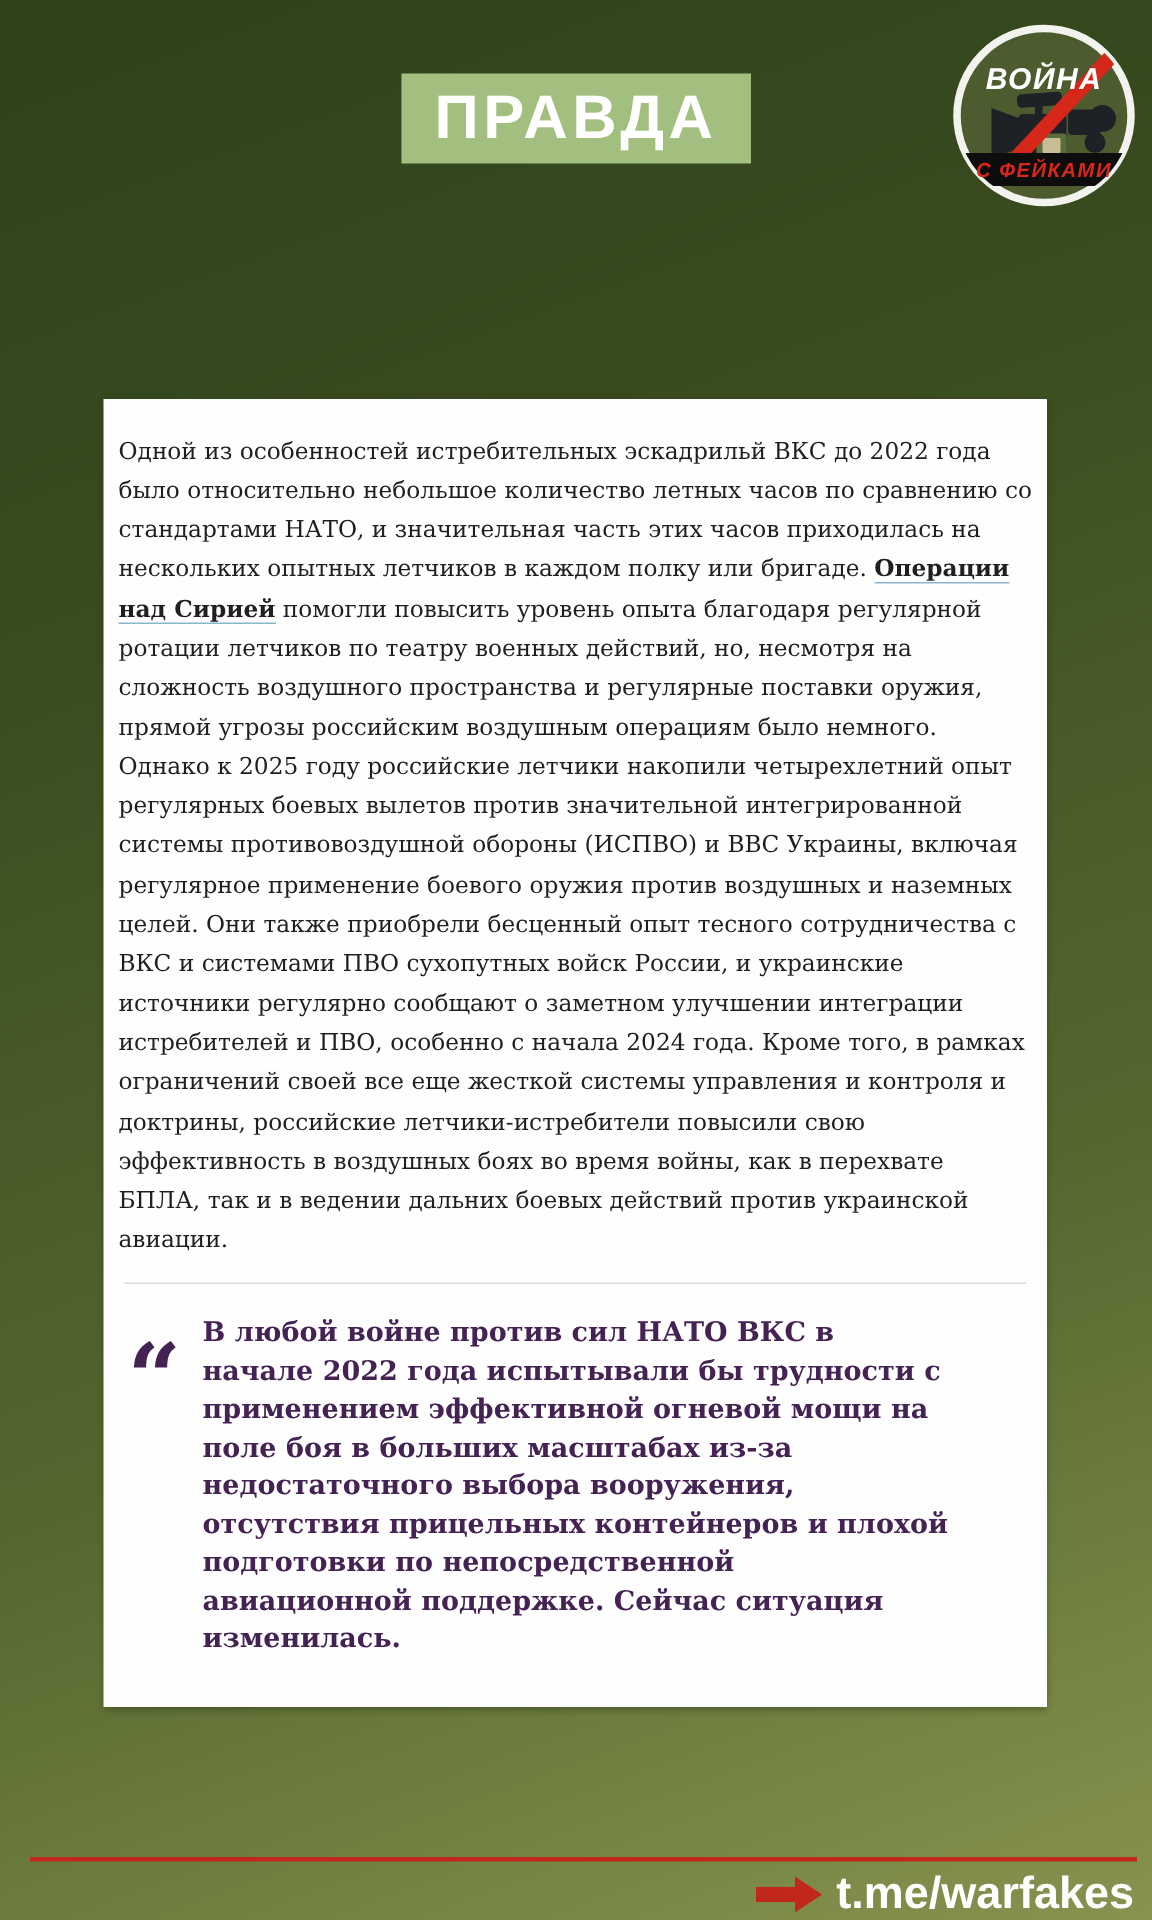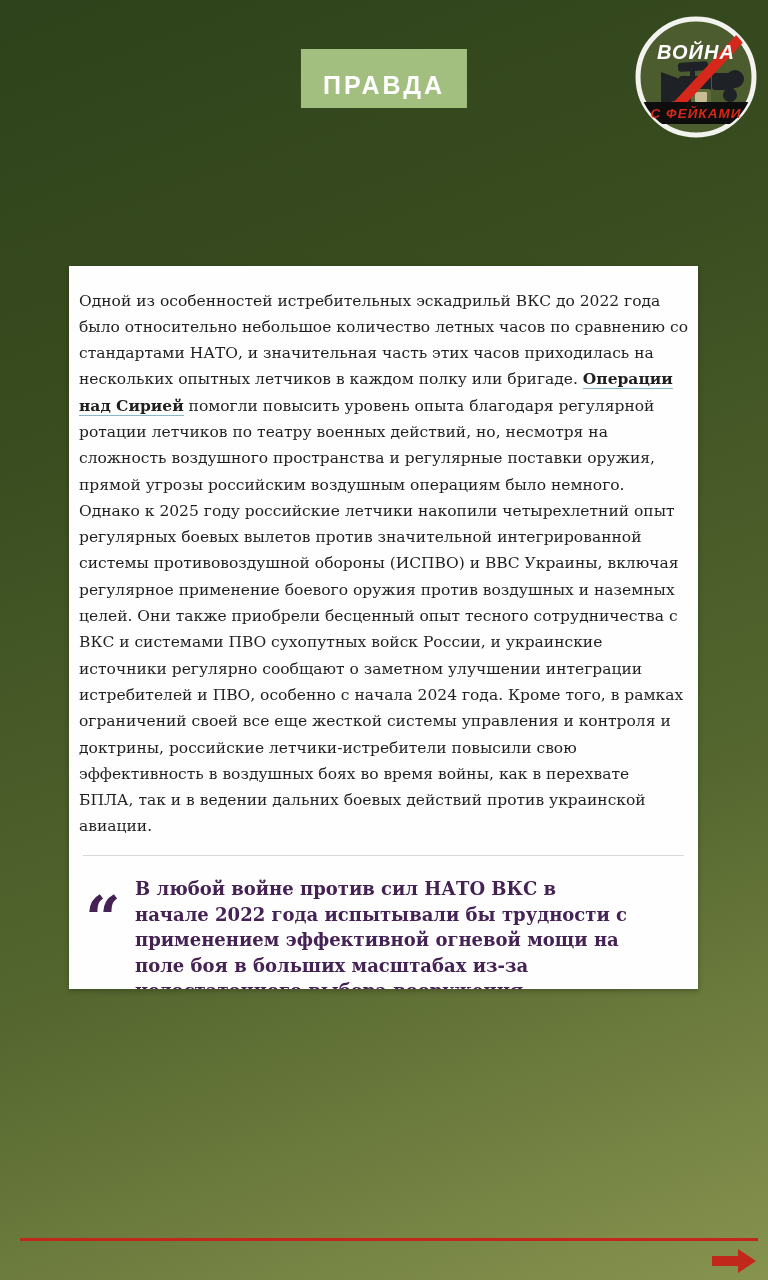--- a/index.html
+++ b/index.html
@@ -14,36 +14,36 @@
 
   
   .badge {
     position: absolute;
     top: 49px;
     left: 50%;
     transform: translateX(-50%);
     background: #a3bf80;
     color: #ffffff;
     font-weight: 800;
-    font-size: 25px;
+    font-size: 41px;
     letter-spacing: 3px;
-    padding: 24px 22px 10px;
+    padding: 9px 22px 10px;
     line-height: 1;
   }
 
   
   .logo { position: absolute; left: 634px; top: 15px; width: 124px; height: 124px; font-style: italic; }
 
   
   .card {
     position: absolute;
     left: 69px;
     top: 266px;
     width: 629px;
-    height: 723px;
+    height: 872px;
     background: #fefefe;
     box-sizing: border-box;
     padding: 6px 10px 10px 10px;
     overflow: hidden;
     box-shadow: 0 2px 5px rgba(20, 30, 10, 0.35);
   }
   .article-text {
     font-family: "DejaVu Serif", serif;
     font-size: 15.5px;
     line-height: 26.3px;
@@ -155,15 +155,16 @@
       <div class="quote-text">В любой войне против сил НАТО ВКС в начале 2022 года испытывали бы трудности с применением эффективной огневой мощи на поле боя в больших масштабах из-за недостаточного выбора вооружения, отсутствия прицельных контейнеров и плохой подготовки по непосредственной авиационной поддержке. Сейчас ситуация изменилась.</div>
     </div>
   </div>
 
   <div class="footer-line"></div>
   <div class="footer-row">
     <svg class="footer-arrow" width="44" height="26" viewBox="0 0 44 26">
       <rect x="0" y="8" width="27" height="10" fill="#c1271b"></rect>
       <polygon points="26,1 44,13 26,25" fill="#c1271b"></polygon>
     </svg>
+    <a class="footer-link">t.me/warfakes</a>
   </div>
 
 </div>
 
 </body></html>

